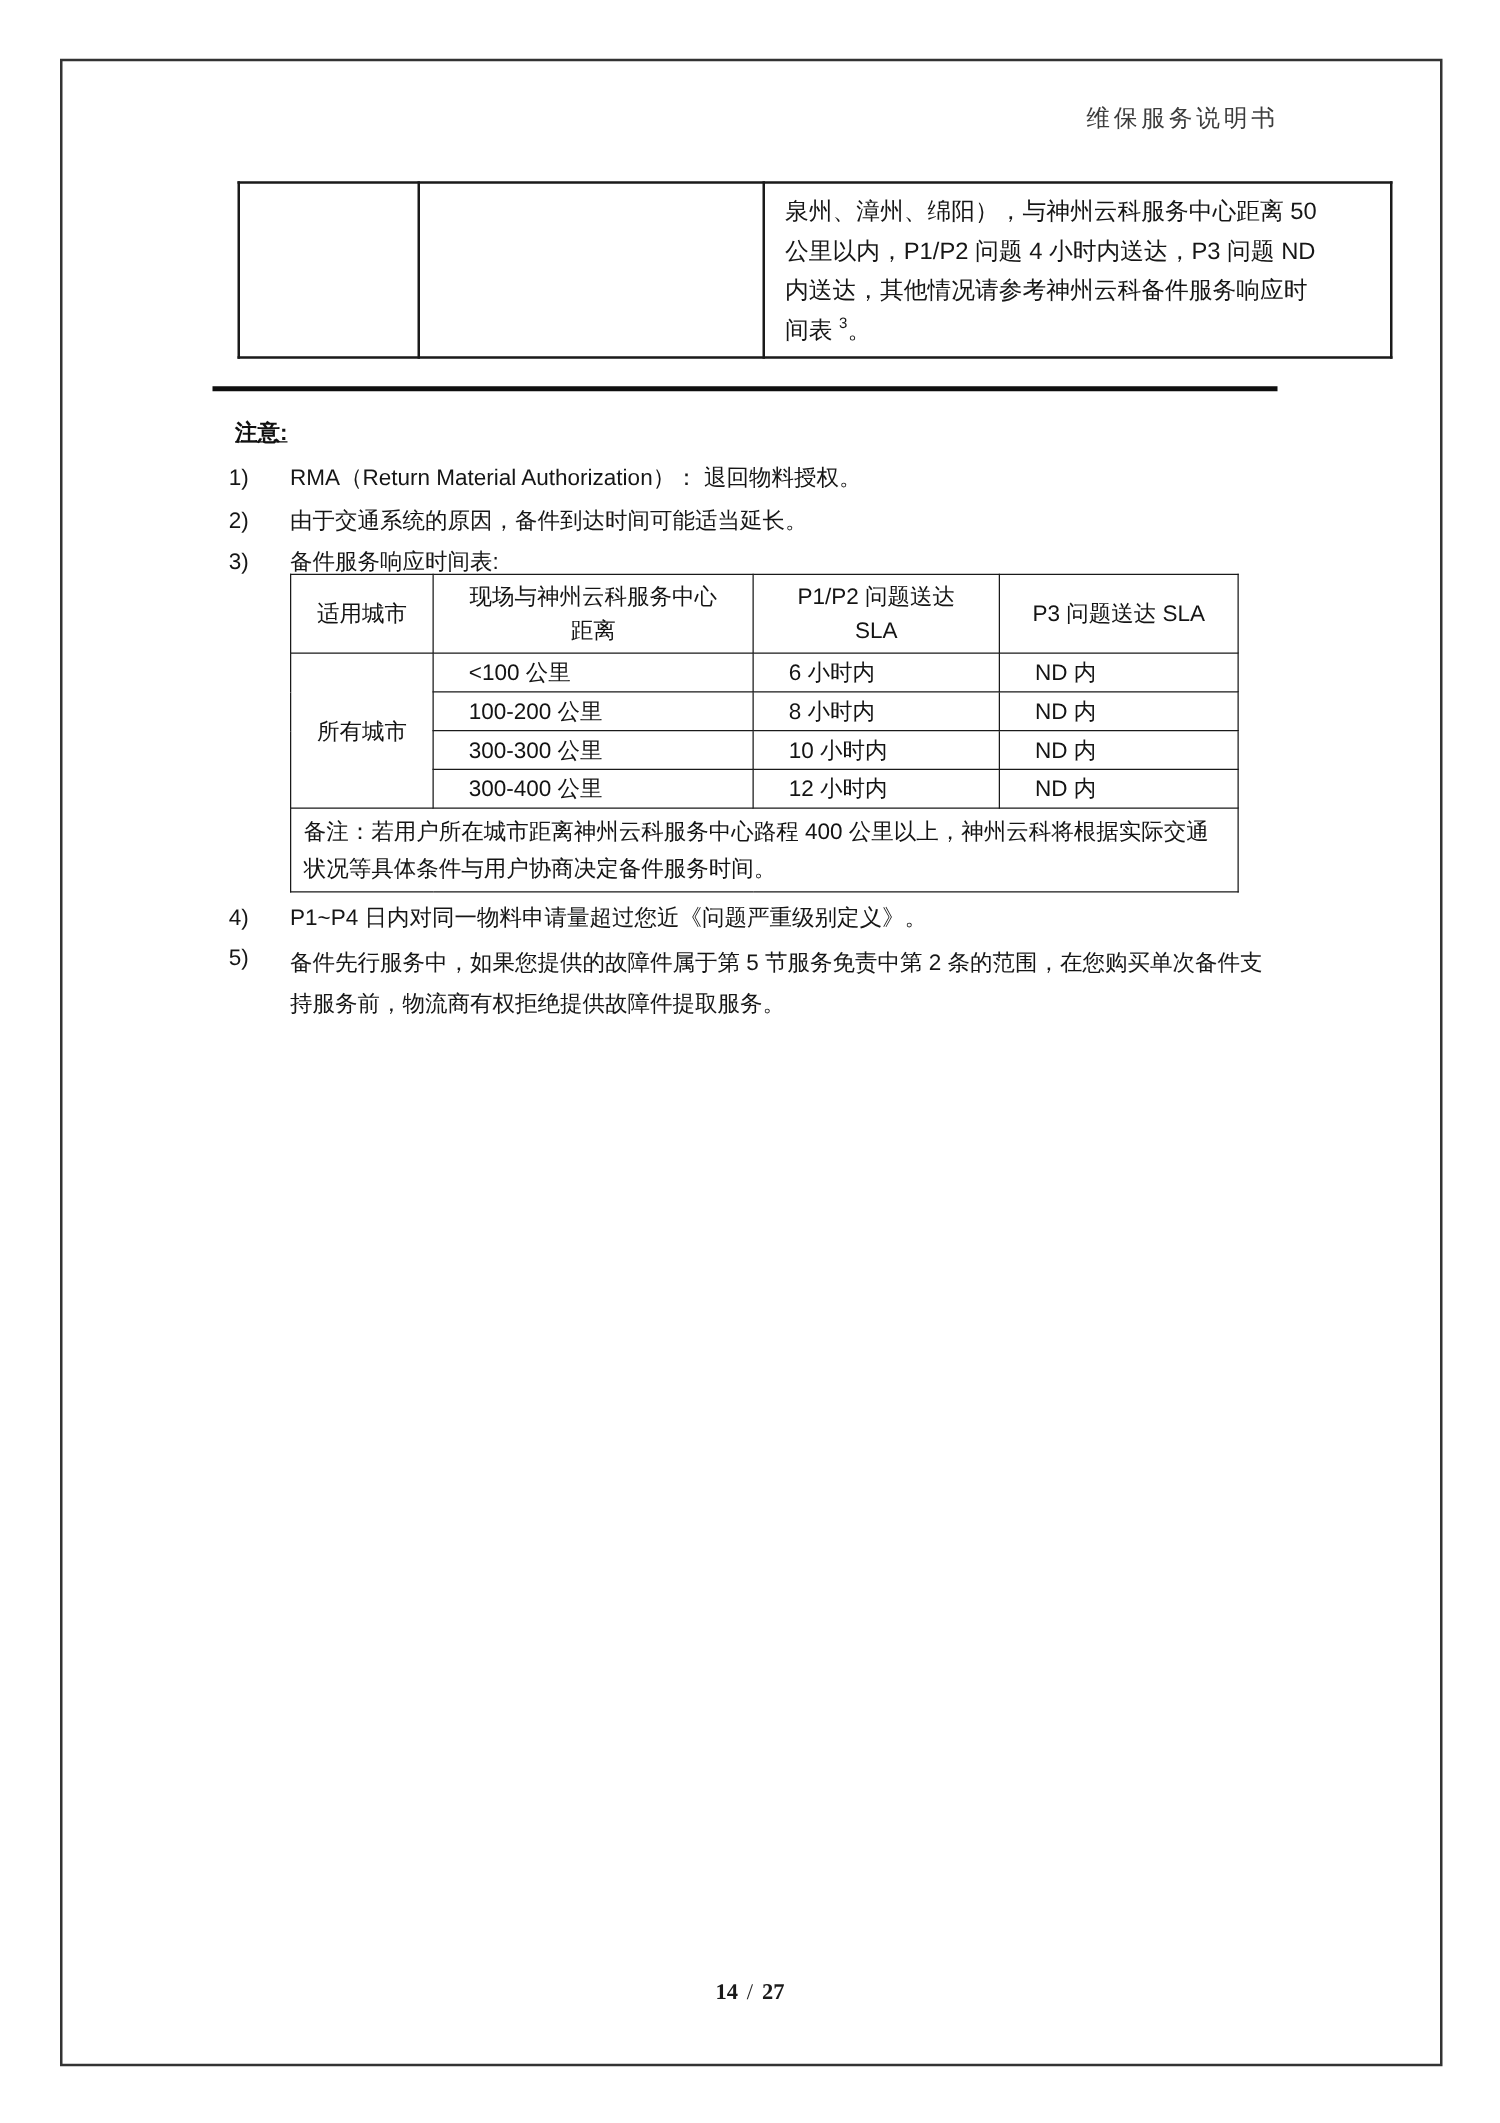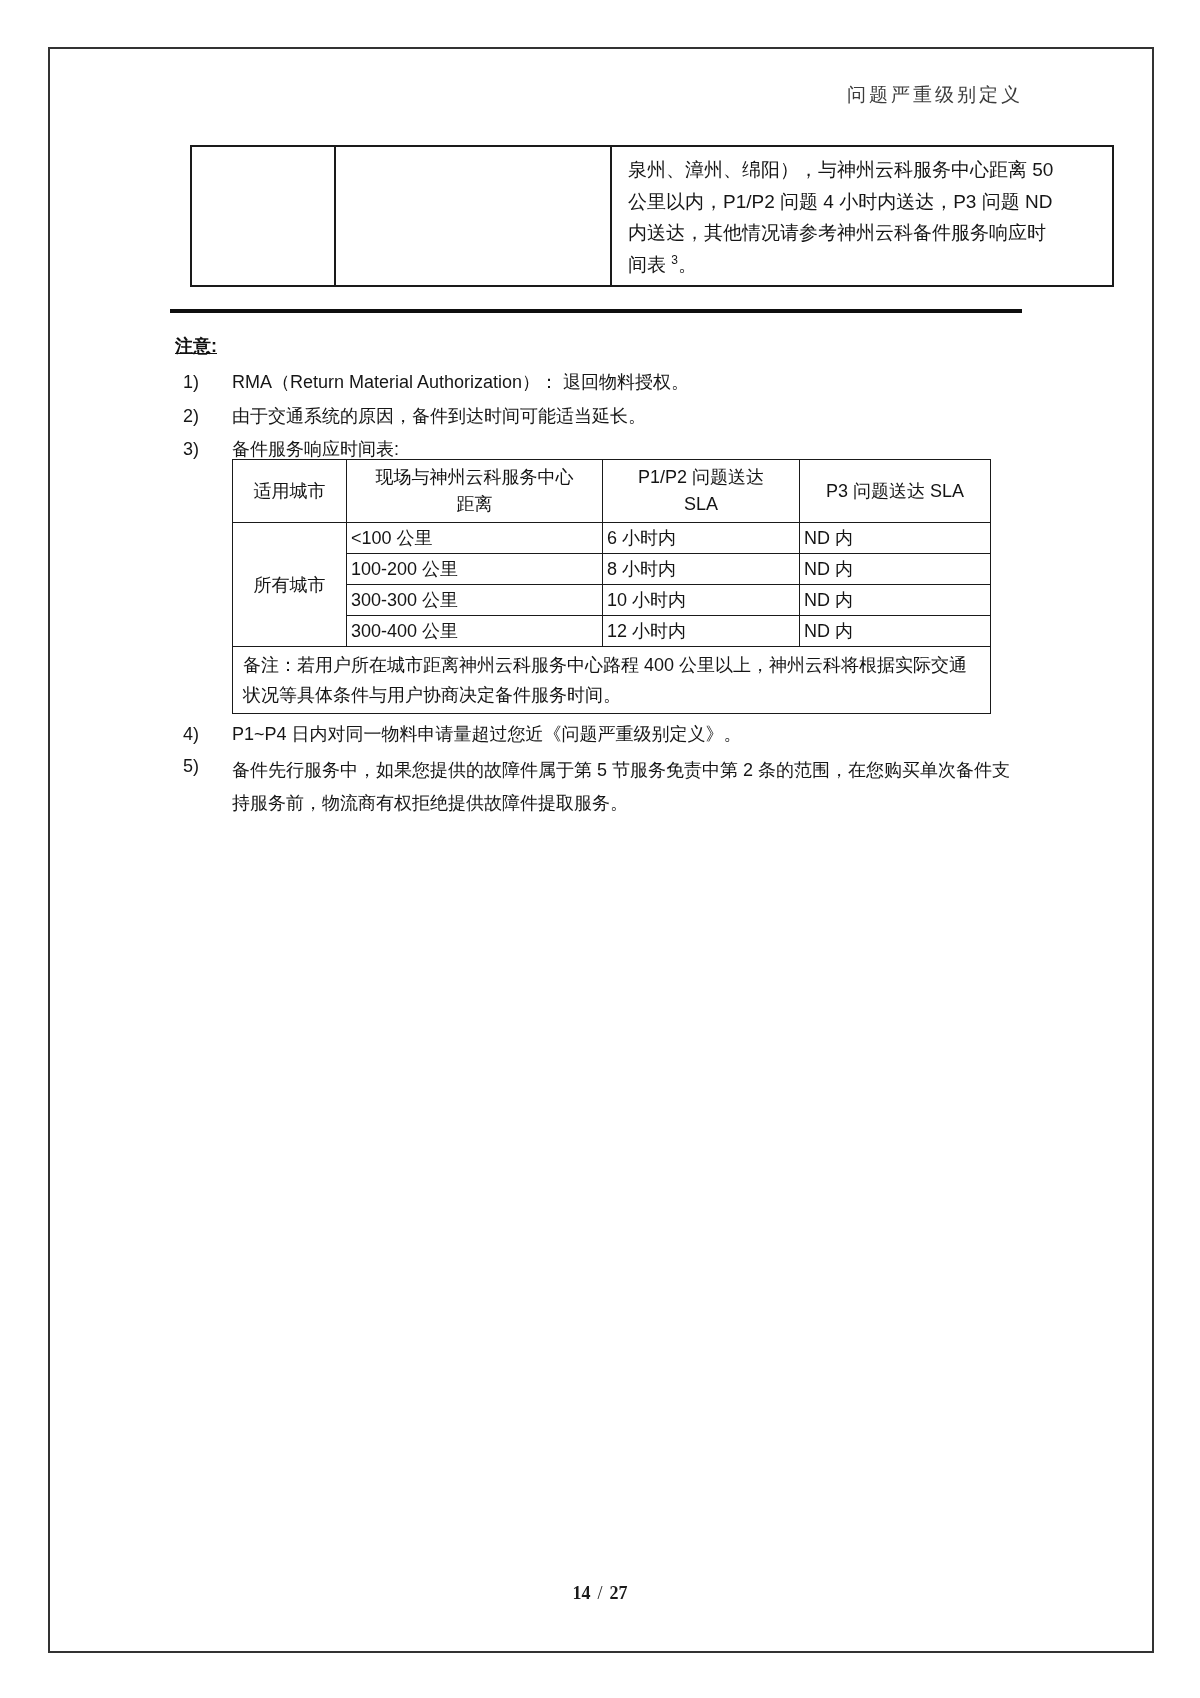--- a/index.html
+++ b/index.html
@@ -22,57 +22,57 @@
     position:absolute; left:190px; top:145px; width:924px; height:142px;
     border-collapse:collapse; table-layout:fixed;
   }
   .ttable td { border:2px solid #1a1a1a; vertical-align:top; }
   .ttable td.ttext { padding:7px 12px 0 16px; font-size:19px; }
   .ttable .tl { line-height:31.5px; white-space:nowrap; }
   .sup { font-size:12px; vertical-align:super; line-height:0; }
   
   .rule { position:absolute; left:170px; top:309px; width:852px; height:4px; background:#0f0f0f; }
   
-  .notice { position:absolute; left:175px; top:334px; font-size:18px; font-weight:700; color:#111;text-decoration:underline; }
+  .notice { position:absolute; left:188px; top:334px; font-size:18px; font-weight:700; color:#111;text-decoration:underline; }
   .li { position:absolute; left:183px; display:flex; font-size:18px; line-height:24px; color:#161616; }
   .li .mk { flex:0 0 49px; width:49px; }
   .li .tx { white-space:nowrap; }
   .li .tx.multi { white-space:normal; }
   .li .tx .ln { display:block; line-height:33px; white-space:nowrap; }
   .li1 { top:370px; } .li2 { top:404px; } .li3 { top:437px; }
   .li4 { top:722px; } .li5 { top:754px; }
   
   .stable {
     position:absolute; left:220px; top:459px; width:758px;
     border-collapse:collapse; table-layout:fixed; font-size:18px; color:#141414;margin-left:12px;
   }
   .stable th, .stable td { border:1.5px solid #1a1a1a; font-weight:400; }
   .stable thead th { height:62px; text-align:center; vertical-align:middle; line-height:27px; padding:0 4px; }
-  .stable td.dcell { height:30px; text-align:left; vertical-align:middle; padding:0 0 0 4px; white-space:nowrap; }
+  .stable td.dcell { height:30px; text-align:left; vertical-align:middle; padding:0 0 0 28px; white-space:nowrap; }
   .stable td.ccell { text-align:center; vertical-align:middle; }
   .stable td.ncell { height:62px; padding:2px 10px; vertical-align:middle; }
   .stable td.ncell .ln { display:block; line-height:30px; white-space:nowrap; }
   
   .para { position:absolute; left:178px; top:816px; font-size:18px; color:#161616; }
   .para .ln { display:block; line-height:32px; white-space:nowrap; }
   
   .footer {
     position:absolute; left:0; top:1583px; width:1200px; text-align:center;
     font-family:"Liberation Serif","DejaVu Serif",serif; font-size:18px; font-weight:700; color:#1a1a1a;
   }
   .footer .sep { font-weight:400; margin:0 7px; }
 </style>
 </head>
 <body>
 
 <div class="page">
   <div class="pborder"></div>
 
   <div class="hdr">
-    <span>问题严重级别定义</span>
+    <span>维保服务说明书</span>
   </div>
 
   <table class="ttable">
     <colgroup>
         <col style="width:144px">
         <col style="width:276px">
         <col>
       </colgroup>
     <tbody>
       <tr>

